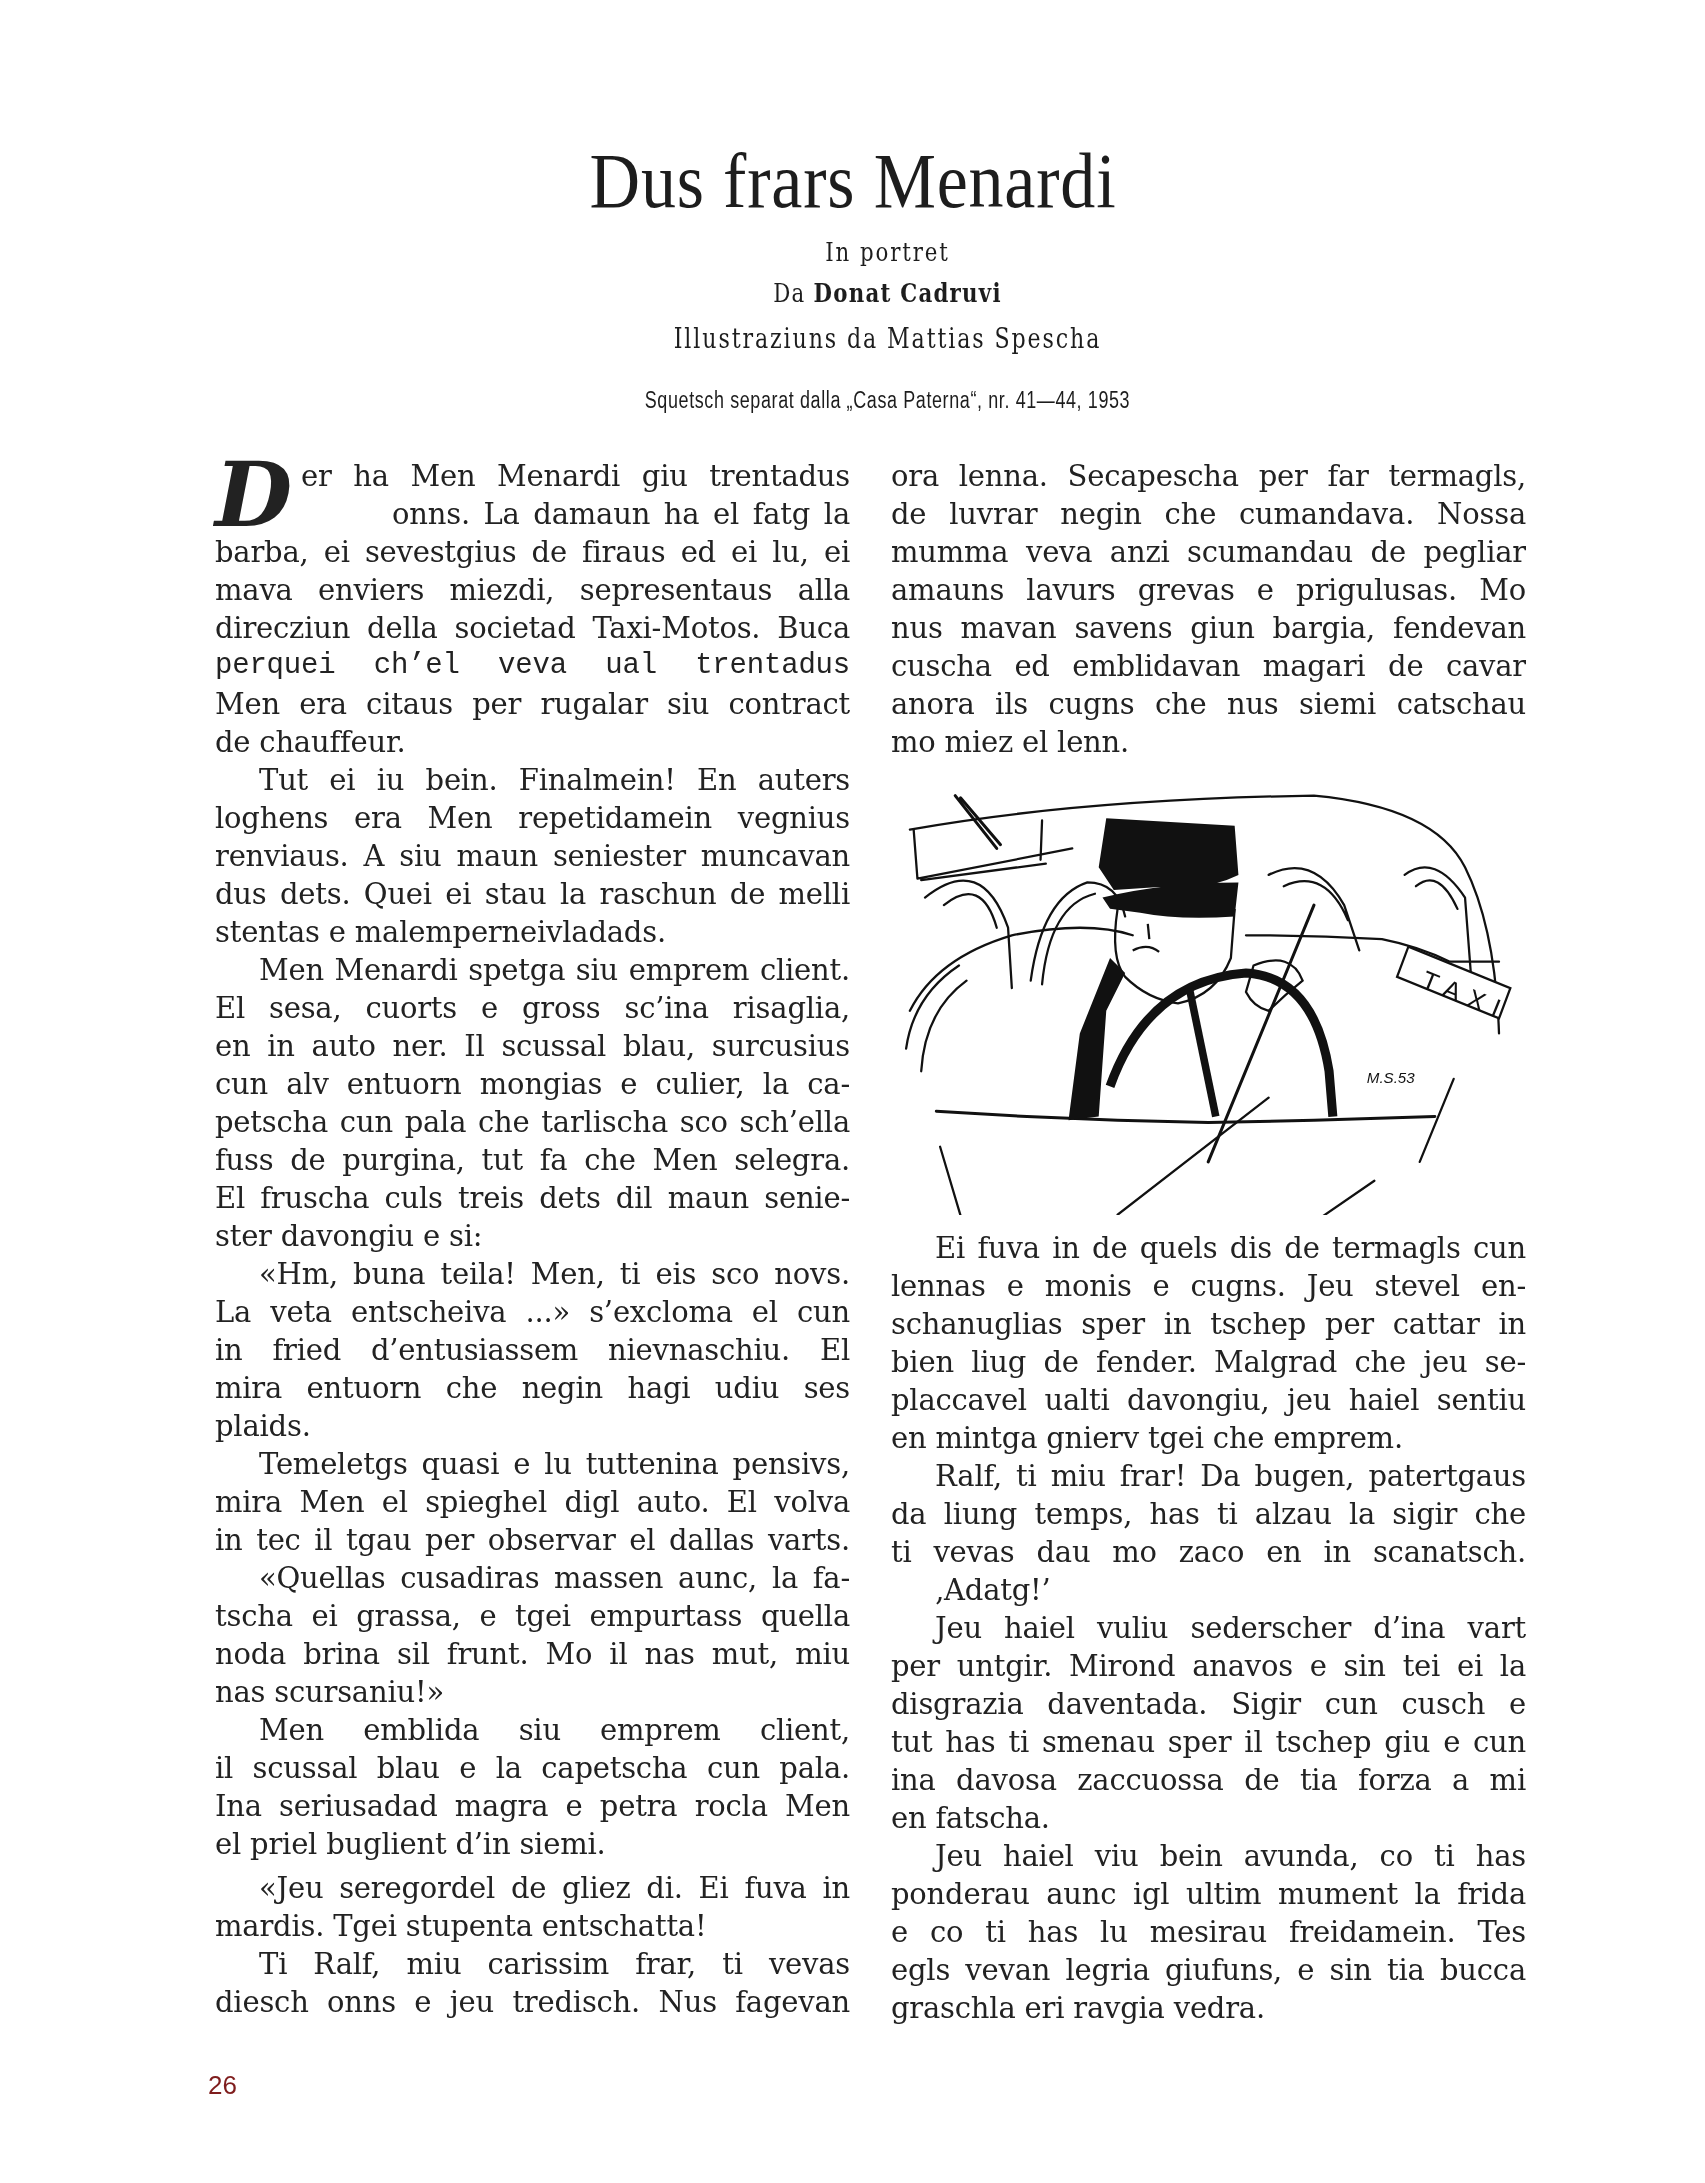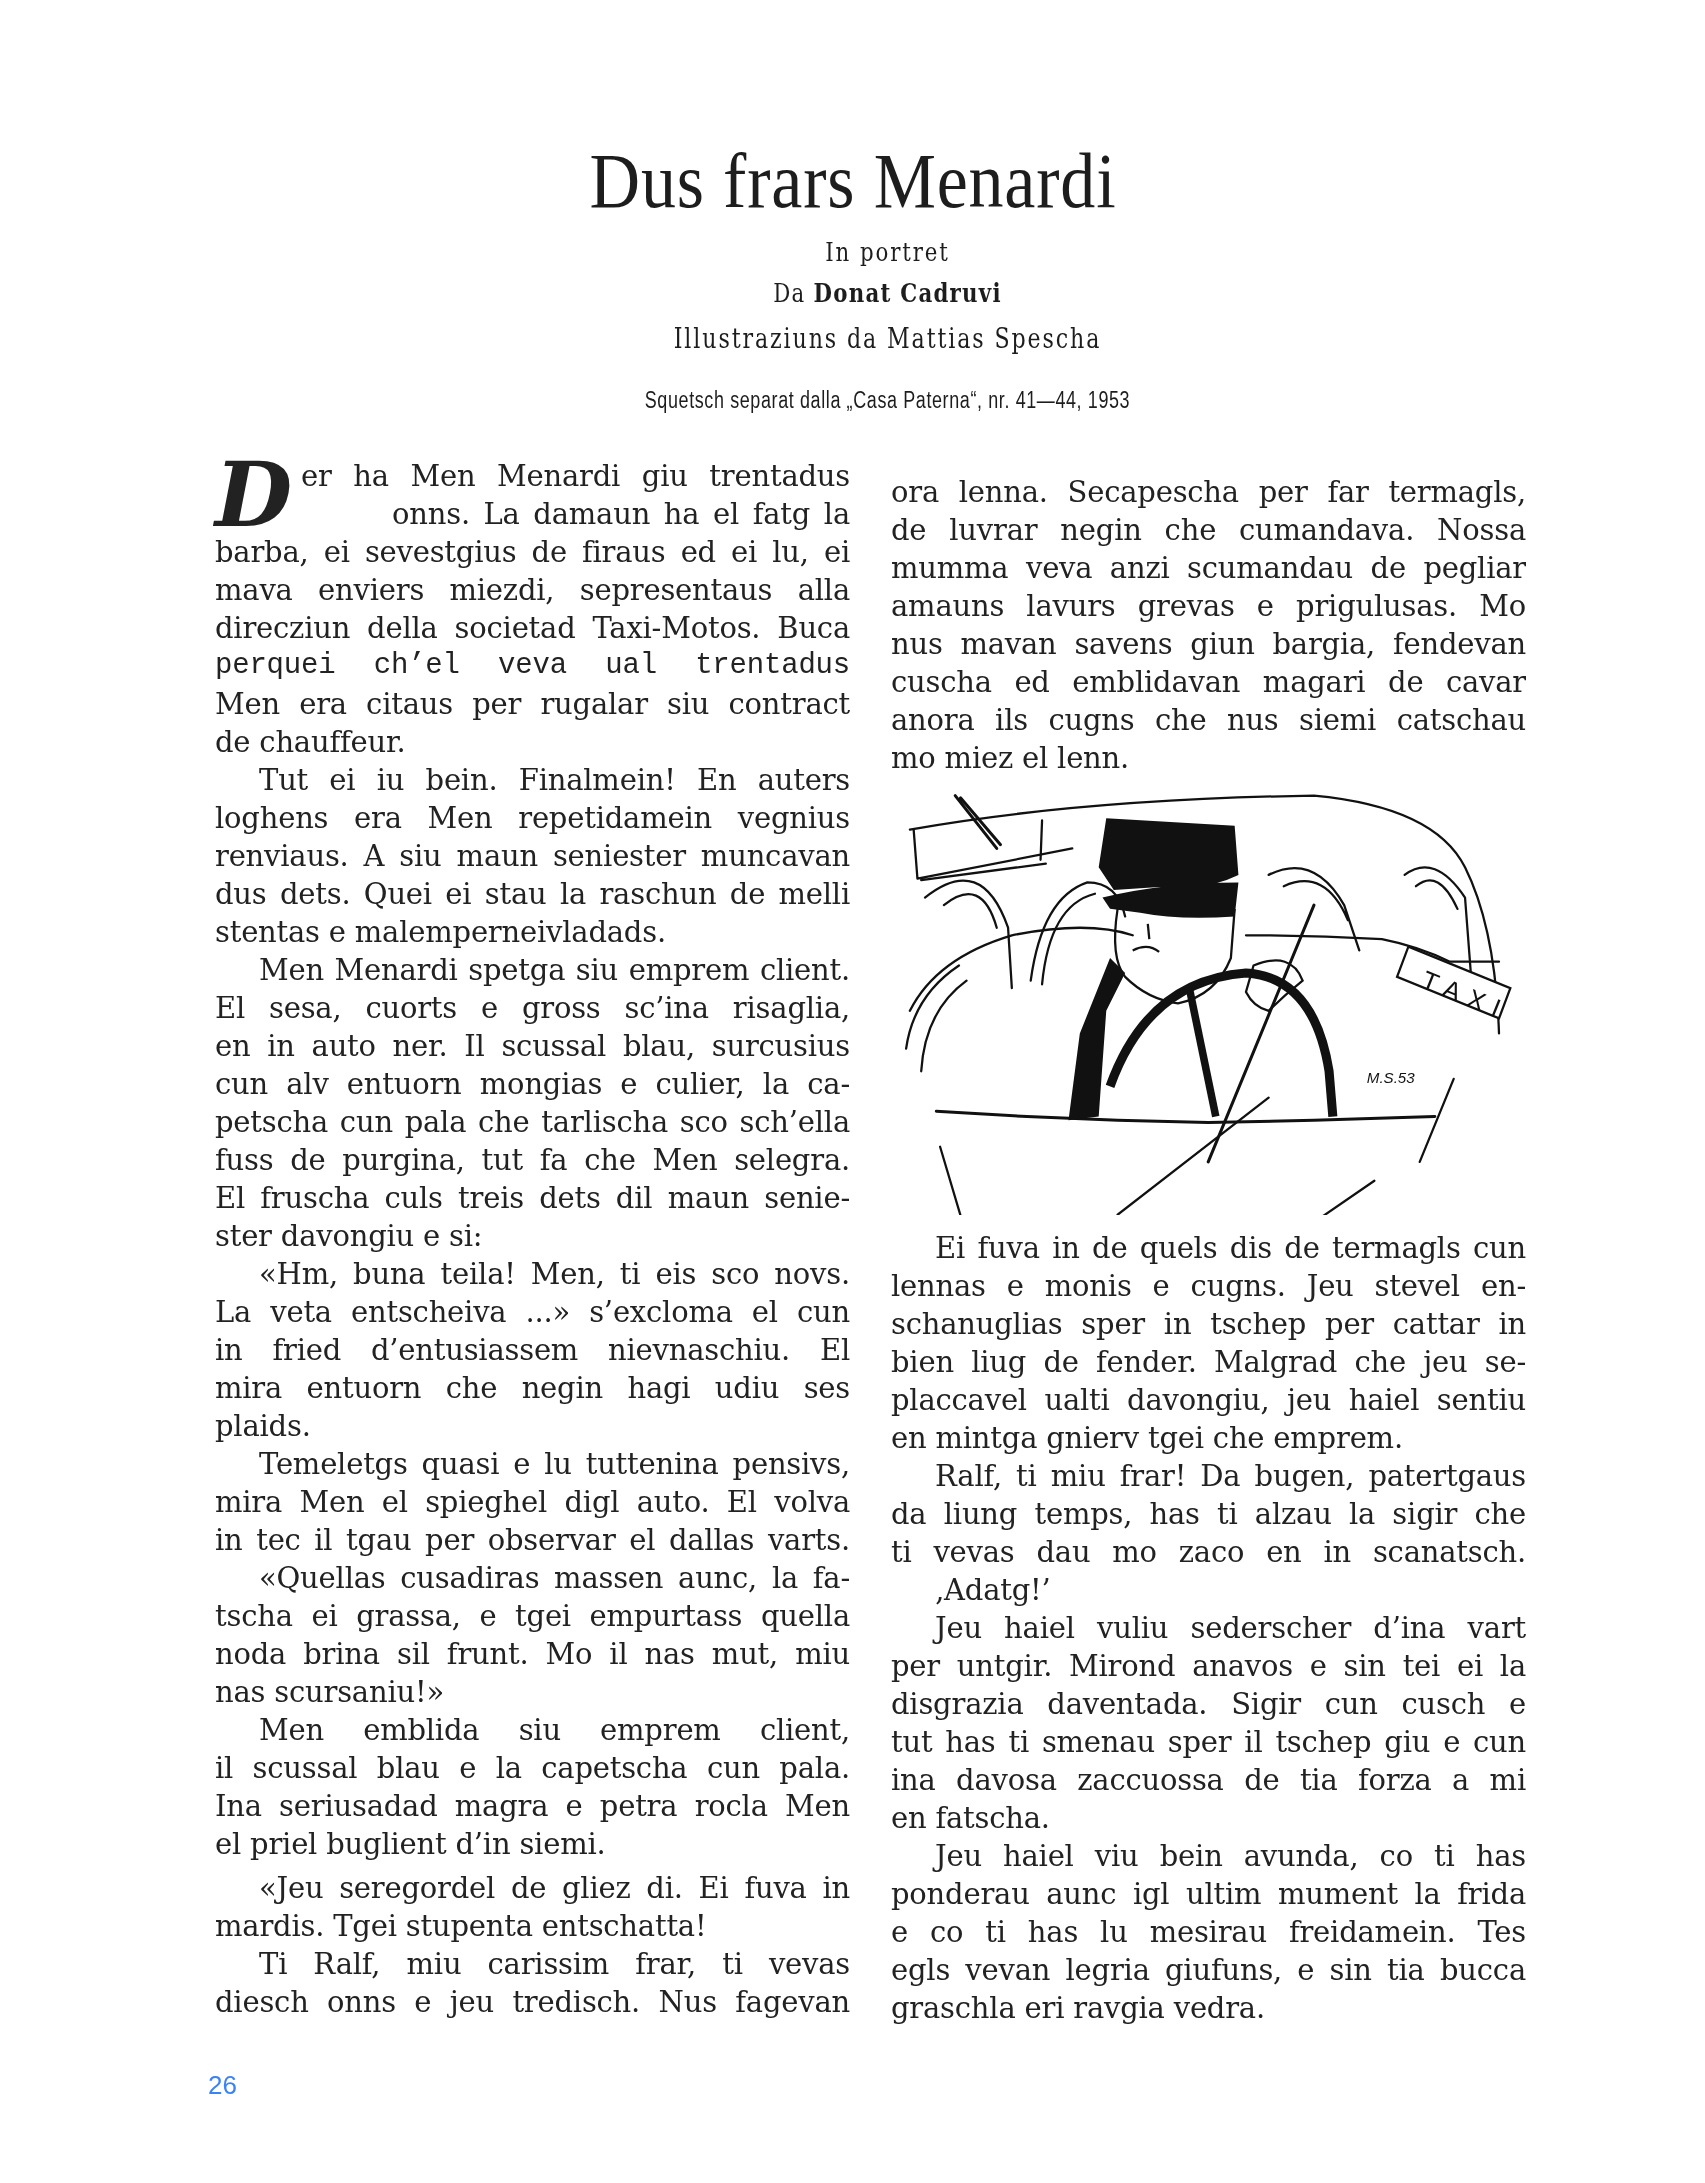--- a/index.html
+++ b/index.html
@@ -25,32 +25,32 @@
     position: absolute; width: 635px;
     font-family: "DejaVu Serif", "Liberation Serif", serif;
     font-size: 29px; line-height: 38px; text-align: justify; color: #222;
     letter-spacing: -0.2px;
   }
   .col .line { display: block; text-align: justify; text-align-last: justify; white-space: nowrap; overflow: visible; }
   .col .line.last { text-align-last: left; }
   .col .line.ind { padding-left: 44px; }
 
   #col-left { left: 215px; top: 457px; }
-  #col-right-top { left: 891px; top: 473px; }
+  #col-right-top { left: 891px; top: 457px; }
   #col-right-bottom { left: 891px; top: 1229px; }
 
   #dropcap {
     float: left; font-family: "DejaVu Serif", "Liberation Serif", serif; font-weight: bold;
     font-size: 89px; line-height: 70px; margin: 3px 9px 0 0; color: #222; font-style: italic;
   }
 
   #illustration { position: absolute; left: 891px; top: 784px; width: 642px; height: 431px; }
   #page-number {
     position: absolute; left: 208px; top: 2070px; font-family: "Liberation Sans", "DejaVu Sans", sans-serif;
-    font-size: 26px; color: #3b82f6; text-align: right;
+    font-size: 26px; color: #7f1d1d; text-align: right;
   }
 </style>
 </head>
 <body>
 
 <h1 id="title" class="serif">Dus frars Menardi</h1>
 <div id="sub1" class="sub">In portret</div>
 <div id="sub2" class="sub"><span>Da</span> <b>Donat Cadruvi</b></div>
 <div id="sub3" class="sub">Illustraziuns da Mattias Spescha</div>
 <div id="sub4" class="sub">Squetsch separat dalla „Casa Paterna“, nr. 41—44, 1953</div>

